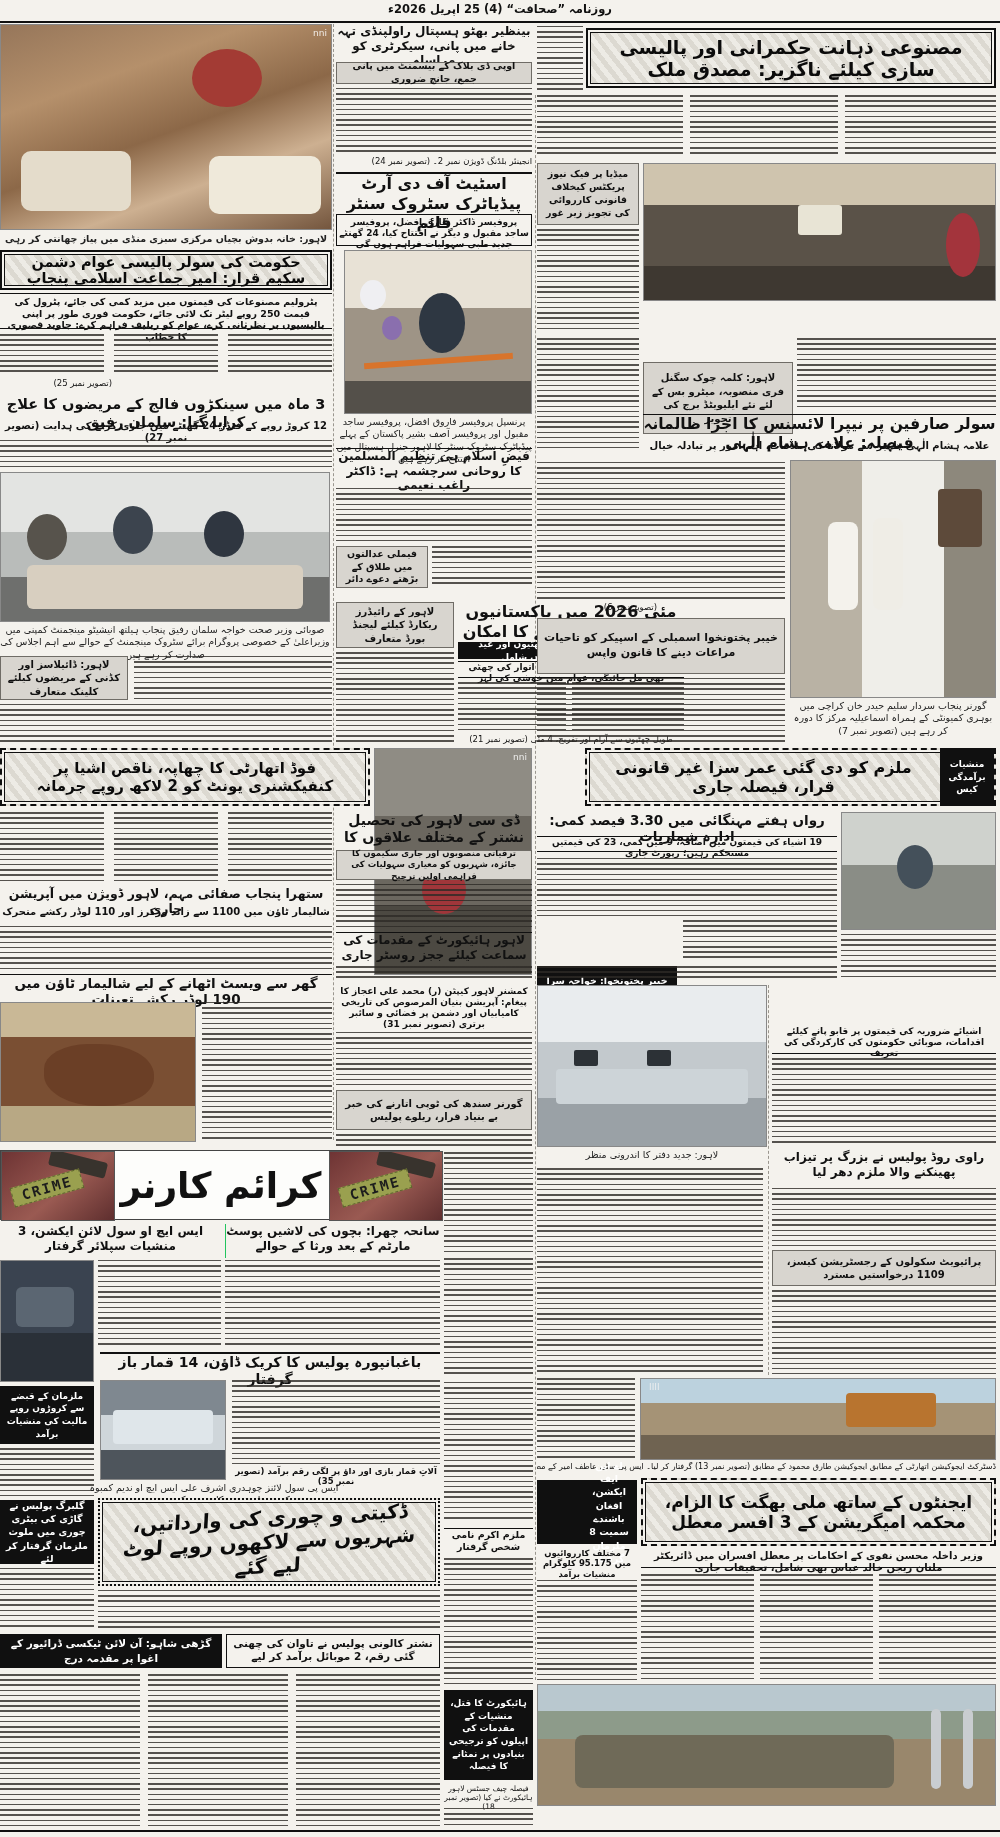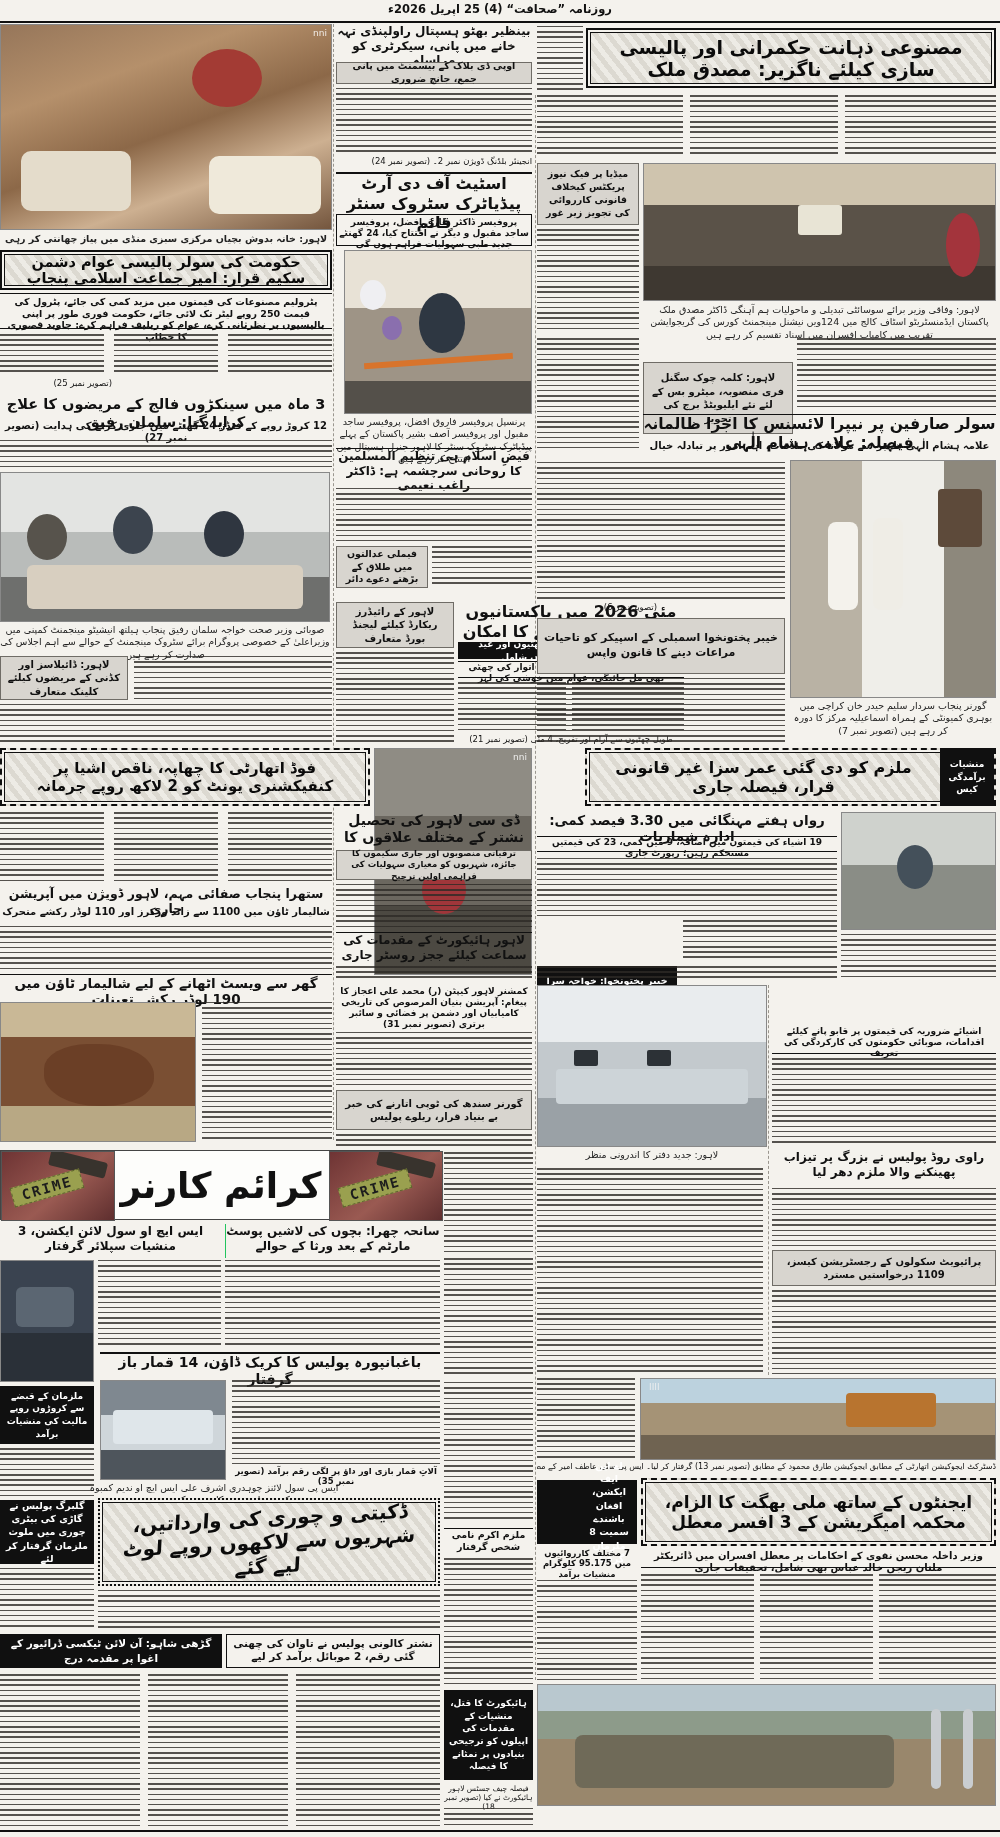--- a/index.html
+++ b/index.html
@@ -131,21 +131,20 @@
   <div class="abs txt" style="left:690px;top:95px;width:148px;height:62px;"></div>
   <div class="abs txt" style="left:845px;top:95px;width:151px;height:62px;"></div>
 
   <div class="abs gbox" style="left:537px;top:163px;width:102px;height:62px;font-size:9.5px;">میڈیا پر فیک نیوز پریکٹس کیخلاف قانونی کارروائی کی تجویز زیر غور</div>
   <div class="abs txt" style="left:537px;top:229px;width:102px;height:104px;"></div>
 
   <div class="ph" id="ph-award" style="left:643px;top:163px;width:353px;height:138px;">
     <div class="blob" style="left:44%;top:30%;width:44px;height:30px;background:#e8e4d5;border-radius:3px;"></div>
     <div class="blob" style="left:86%;top:36%;width:34px;height:64px;background:#a3343c;"></div>
   </div>
-  <div class="abs cap" style="left:643px;top:304px;width:353px;height:30px;">لاہور: وفاقی وزیر برائے سوسائٹی تبدیلی و ماحولیات ہم آہنگی ڈاکٹر مصدق ملک پاکستان ایڈمنسٹریٹو اسٹاف کالج میں 124ویں نیشنل مینجمنٹ کورس کی گریجوایشن تقریب میں کامیاب افسران میں اسناد تقسیم کر رہے ہیں</div>
 
   <div class="abs gbox" style="left:643px;top:338px;width:150px;height:72px;font-size:10px;margin-top:24px;">لاہور: کلمہ چوک سگنل فری منصوبہ، میٹرو بس کے لئے نئے ایلیویٹڈ برج کی تجویز</div>
   <div class="abs txt" style="left:797px;top:338px;width:199px;height:72px;"></div>
   <div class="abs h ctr" style="left:643px;top:414px;width:353px;height:24px;font-size:15.5px;border-top:1px solid #111;">سولر صارفین پر نیپرا لائسنس کا اجرا ظالمانہ فیصلہ: علامہ ہشام الٰہی</div>
   <div class="abs h ctr" style="left:643px;top:440px;width:353px;height:15px;font-size:10px;">علامہ ہشام الٰہی ظہیر سے مولانا کی ملاقات، اہم امور پر تبادلہ خیال</div>
 
   <div class="abs txt" style="left:537px;top:338px;width:102px;height:110px;"></div>
 
   <div class="ph" id="ph-ismaili" style="left:790px;top:460px;width:206px;height:238px;">
     <div class="blob" style="left:18%;top:26%;width:30px;height:88px;background:#f4f2ec;border-radius:8px;"></div>

